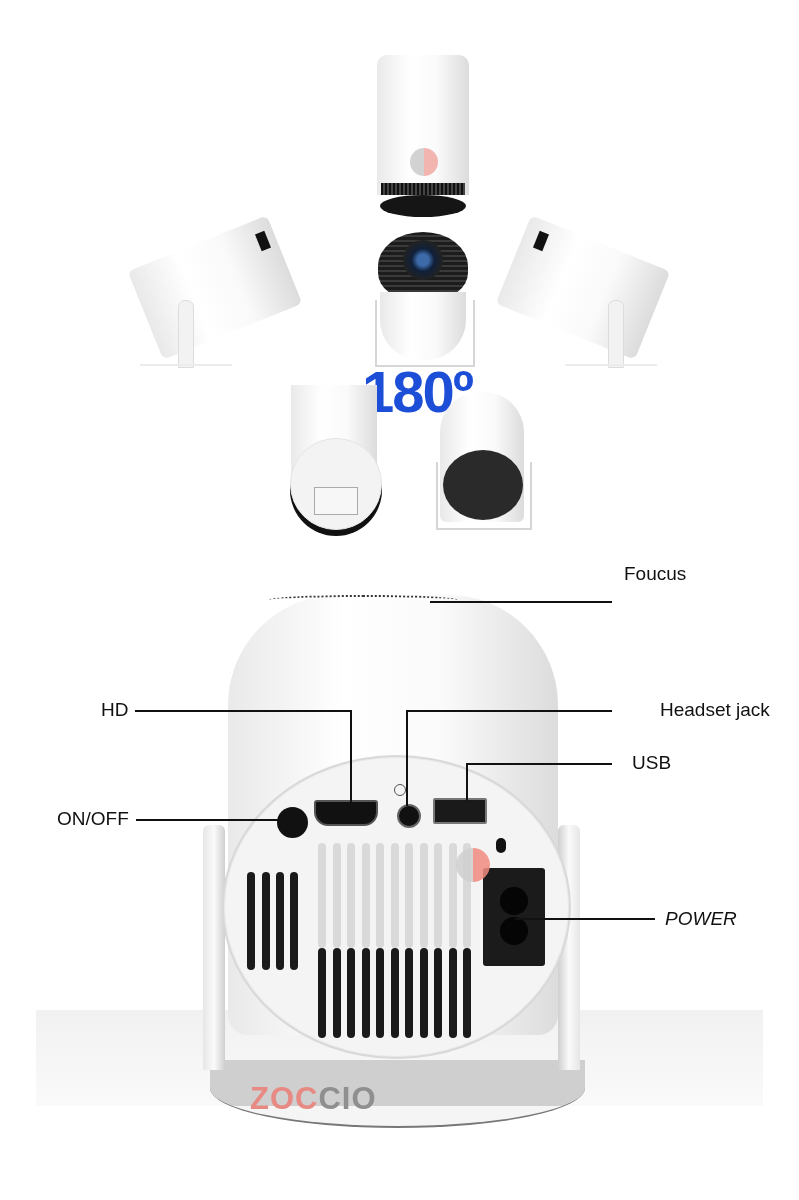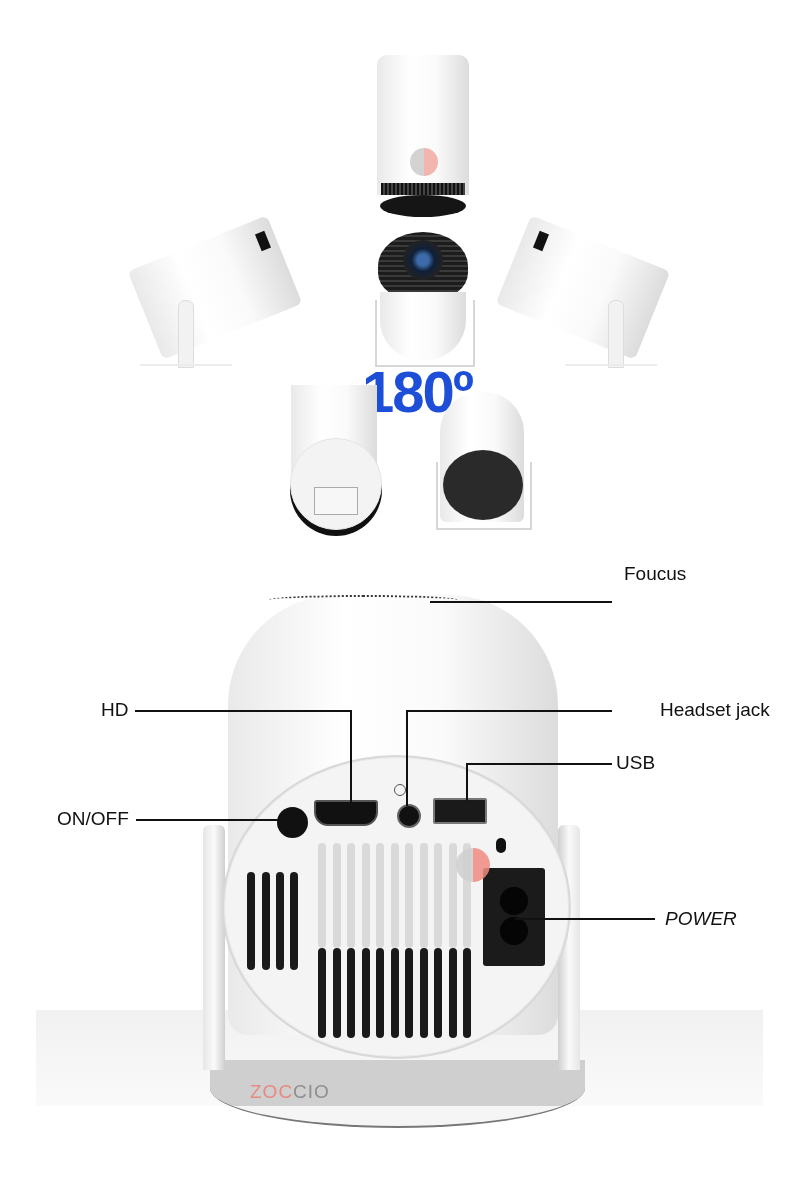--- a/index.html
+++ b/index.html
@@ -4,21 +4,21 @@
 <style>
   html,body{margin:0;padding:0;background:#fff;}
   body{width:799px;height:1200px;position:relative;overflow:hidden;font-family:"Liberation Sans",sans-serif;}
   .abs{position:absolute;}
   .white-body{background:linear-gradient(90deg,#e9e9e9 0%,#ffffff 35%,#fafafa 65%,#dcdcdc 100%);}
   .title-180{position:absolute;left:362px;top:362px;font-family:"Liberation Sans",sans-serif;font-weight:bold;font-size:58px;color:#1d4ed8;letter-spacing:-2px;line-height:60px;}
   .label{position:absolute;font-size:19px;color:#111;line-height:22px;white-space:nowrap;}
   .line{position:absolute;background:#111;}
   .vent{position:absolute;width:8px;border-radius:4px;background:#1a1a1a;}
   .vent-top{position:absolute;width:8px;border-radius:4px;background:#d9d9d9;}
-  .wm{position:absolute;font-weight:normal;font-size:19px;letter-spacing:1px;}
+  .wm{position:absolute;font-weight:bold;font-size:31px;letter-spacing:1px;}
 </style>
 </head>
 <body>
 
 <div>
 
   <div class="abs white-body" style="left:377px;top:55px;width:92px;height:140px;border-radius:10px 10px 0 0;"></div>
   <div class="abs" style="left:381px;top:183px;width:84px;height:12px;background:repeating-linear-gradient(90deg,#111 0 2px,#444 2px 4px);"></div>
   <div class="abs" style="left:380px;top:195px;width:86px;height:22px;border-radius:50%;background:#151515;"></div>
   <div class="abs" style="left:410px;top:148px;width:28px;height:28px;border-radius:50%;background:linear-gradient(90deg,#c8c8c8 50%,#f0a39c 50%);opacity:.8;"></div>
@@ -112,21 +112,21 @@
   <div class="line" style="left:135px;top:710px;width:217px;height:2px;"></div>
   <div class="line" style="left:350px;top:710px;width:2px;height:100px;"></div>
   <div class="label" style="left:101px;top:699px;">HD</div>
 
   <div class="line" style="left:406px;top:710px;width:206px;height:2px;"></div>
   <div class="line" style="left:406px;top:710px;width:2px;height:96px;"></div>
   <div class="label" style="left:624px;top:699px;margin-left:36px;">Headset jack</div>
 
   <div class="line" style="left:466px;top:763px;width:146px;height:2px;"></div>
   <div class="line" style="left:466px;top:763px;width:2px;height:38px;"></div>
-  <div class="label" style="left:616px;top:752px;">USB</div>
+  <div class="label" style="left:632px;top:752px;">USB</div>
 
   <div class="line" style="left:136px;top:819px;width:150px;height:2px;"></div>
   <div class="label" style="left:57px;top:808px;">ON/OFF</div>
 
   <div class="line" style="left:515px;top:918px;width:140px;height:2px;"></div>
   <div class="label" style="left:665px;top:908px;font-style:italic;">POWER</div>
 
   <div class="wm" style="left:250px;top:1081px;">
     <span style="color:#e88a84;">ZOC</span><span style="color:#8f8f8f;">CIO</span>
   </div>

